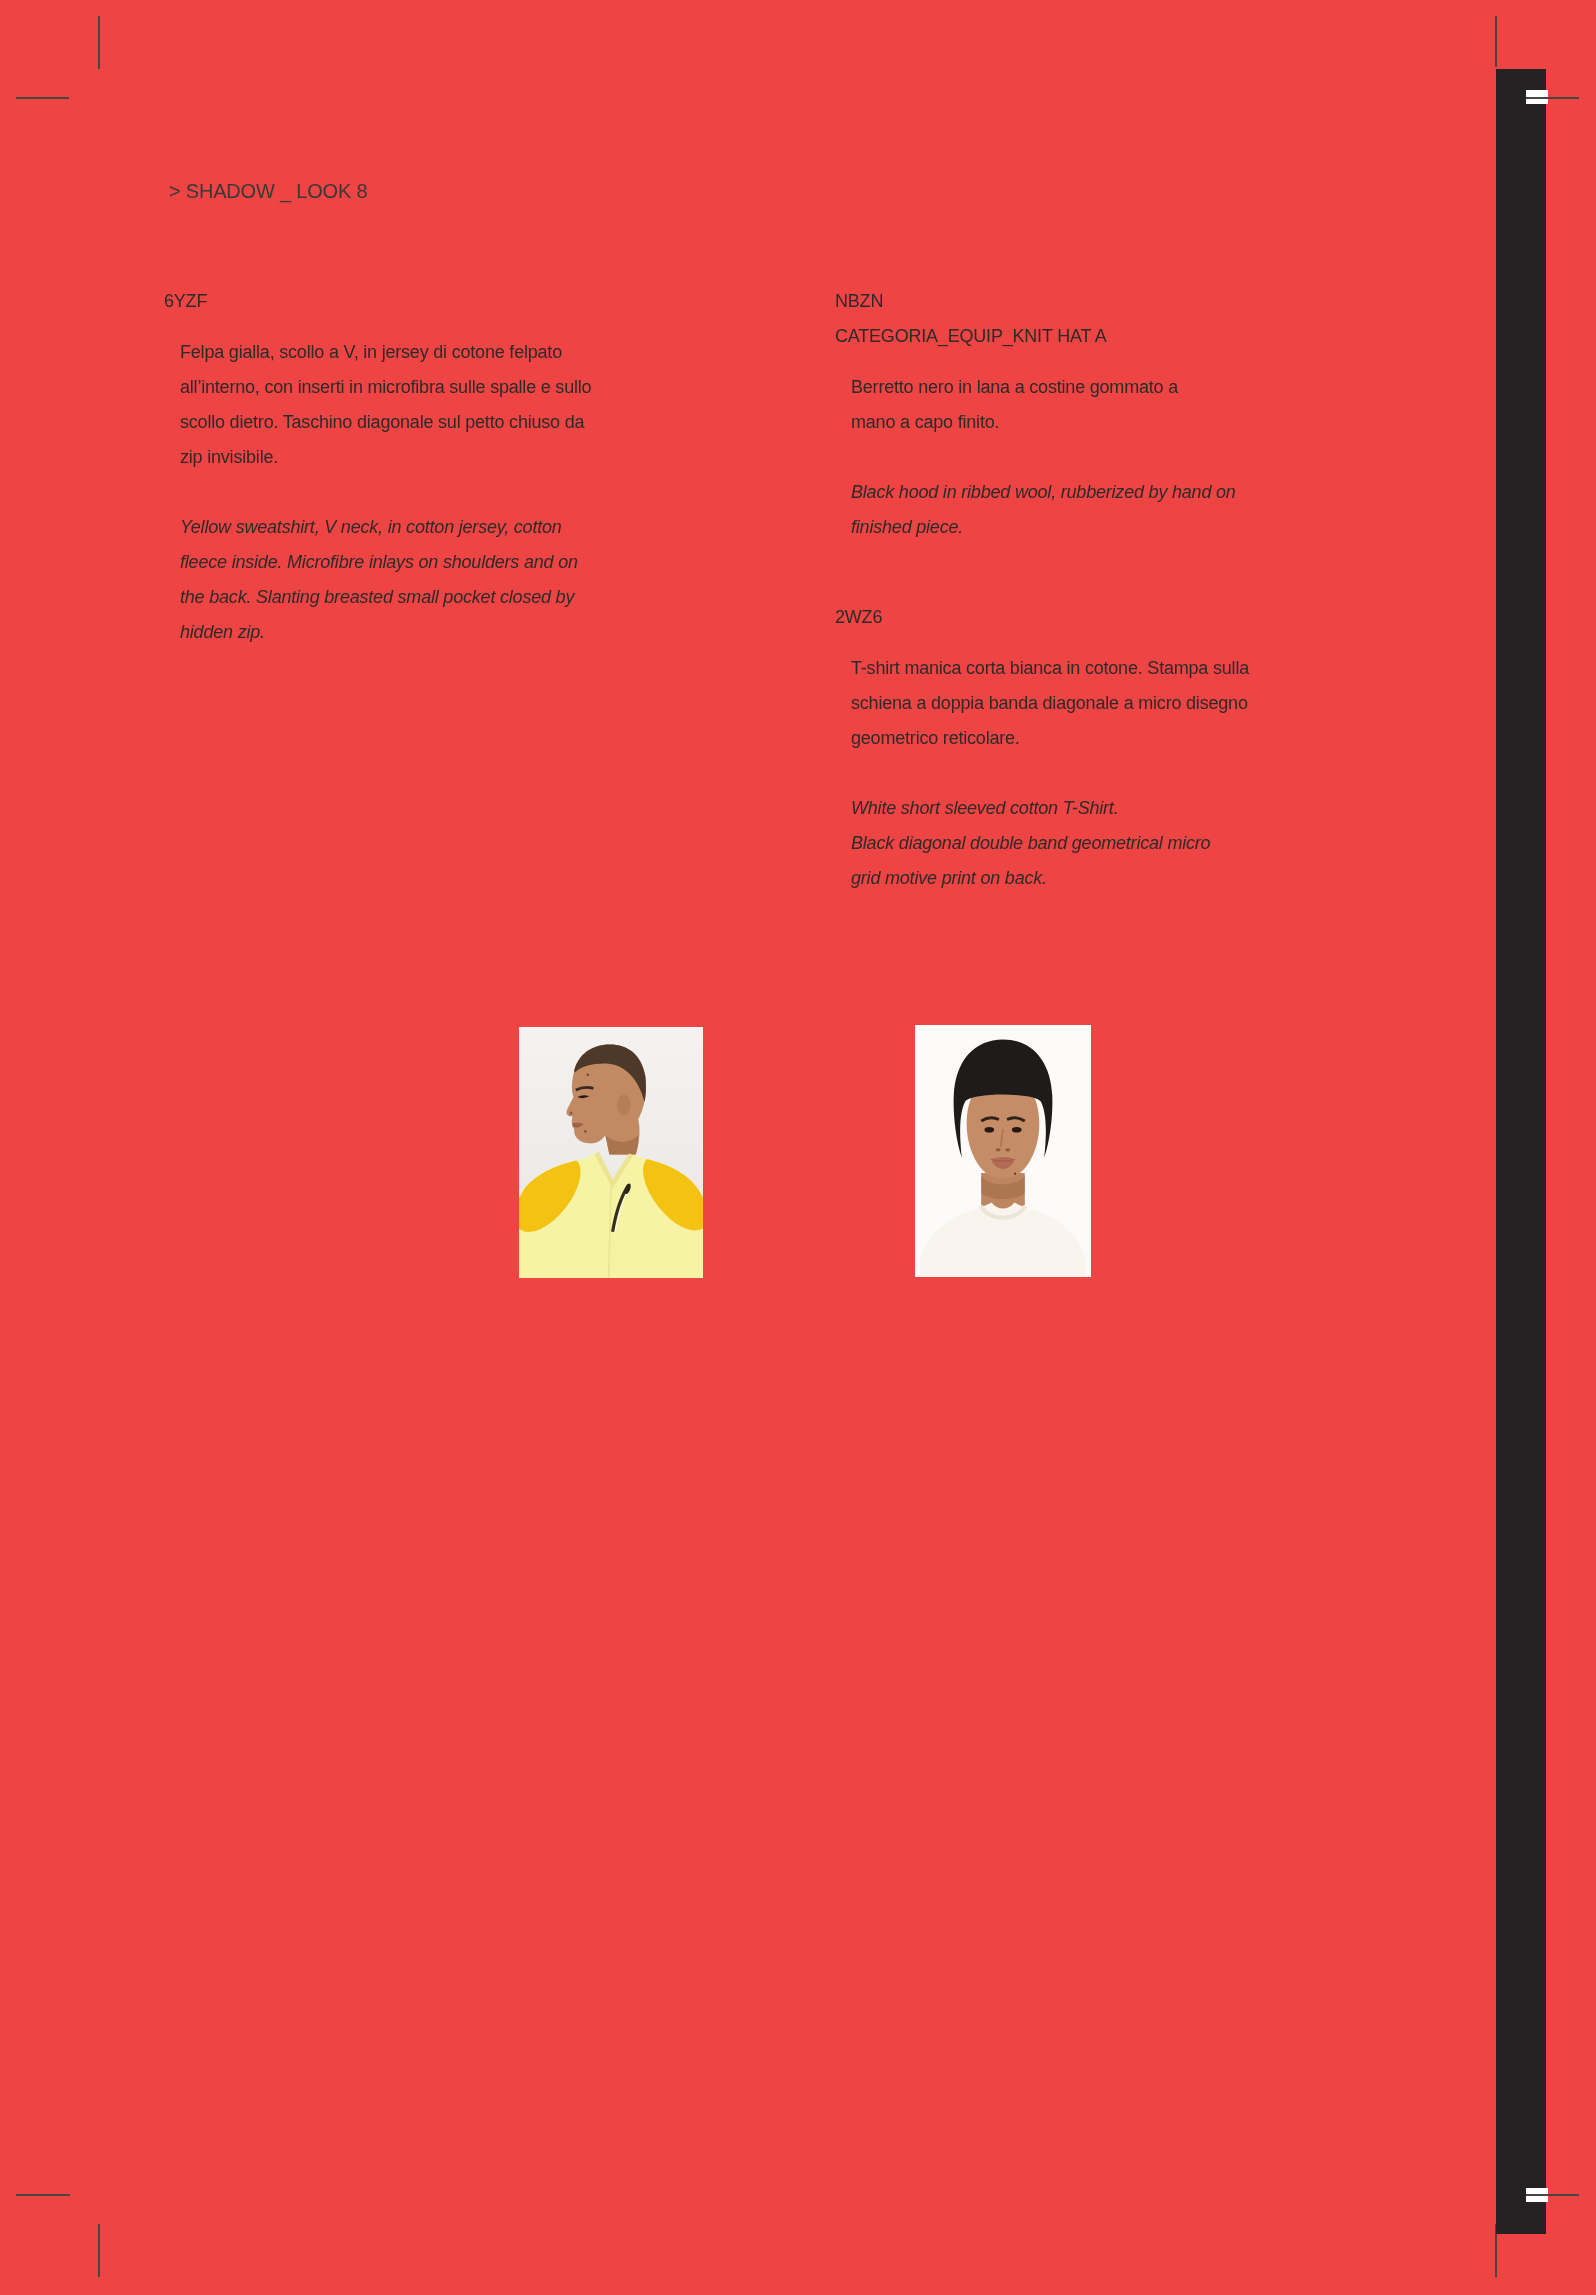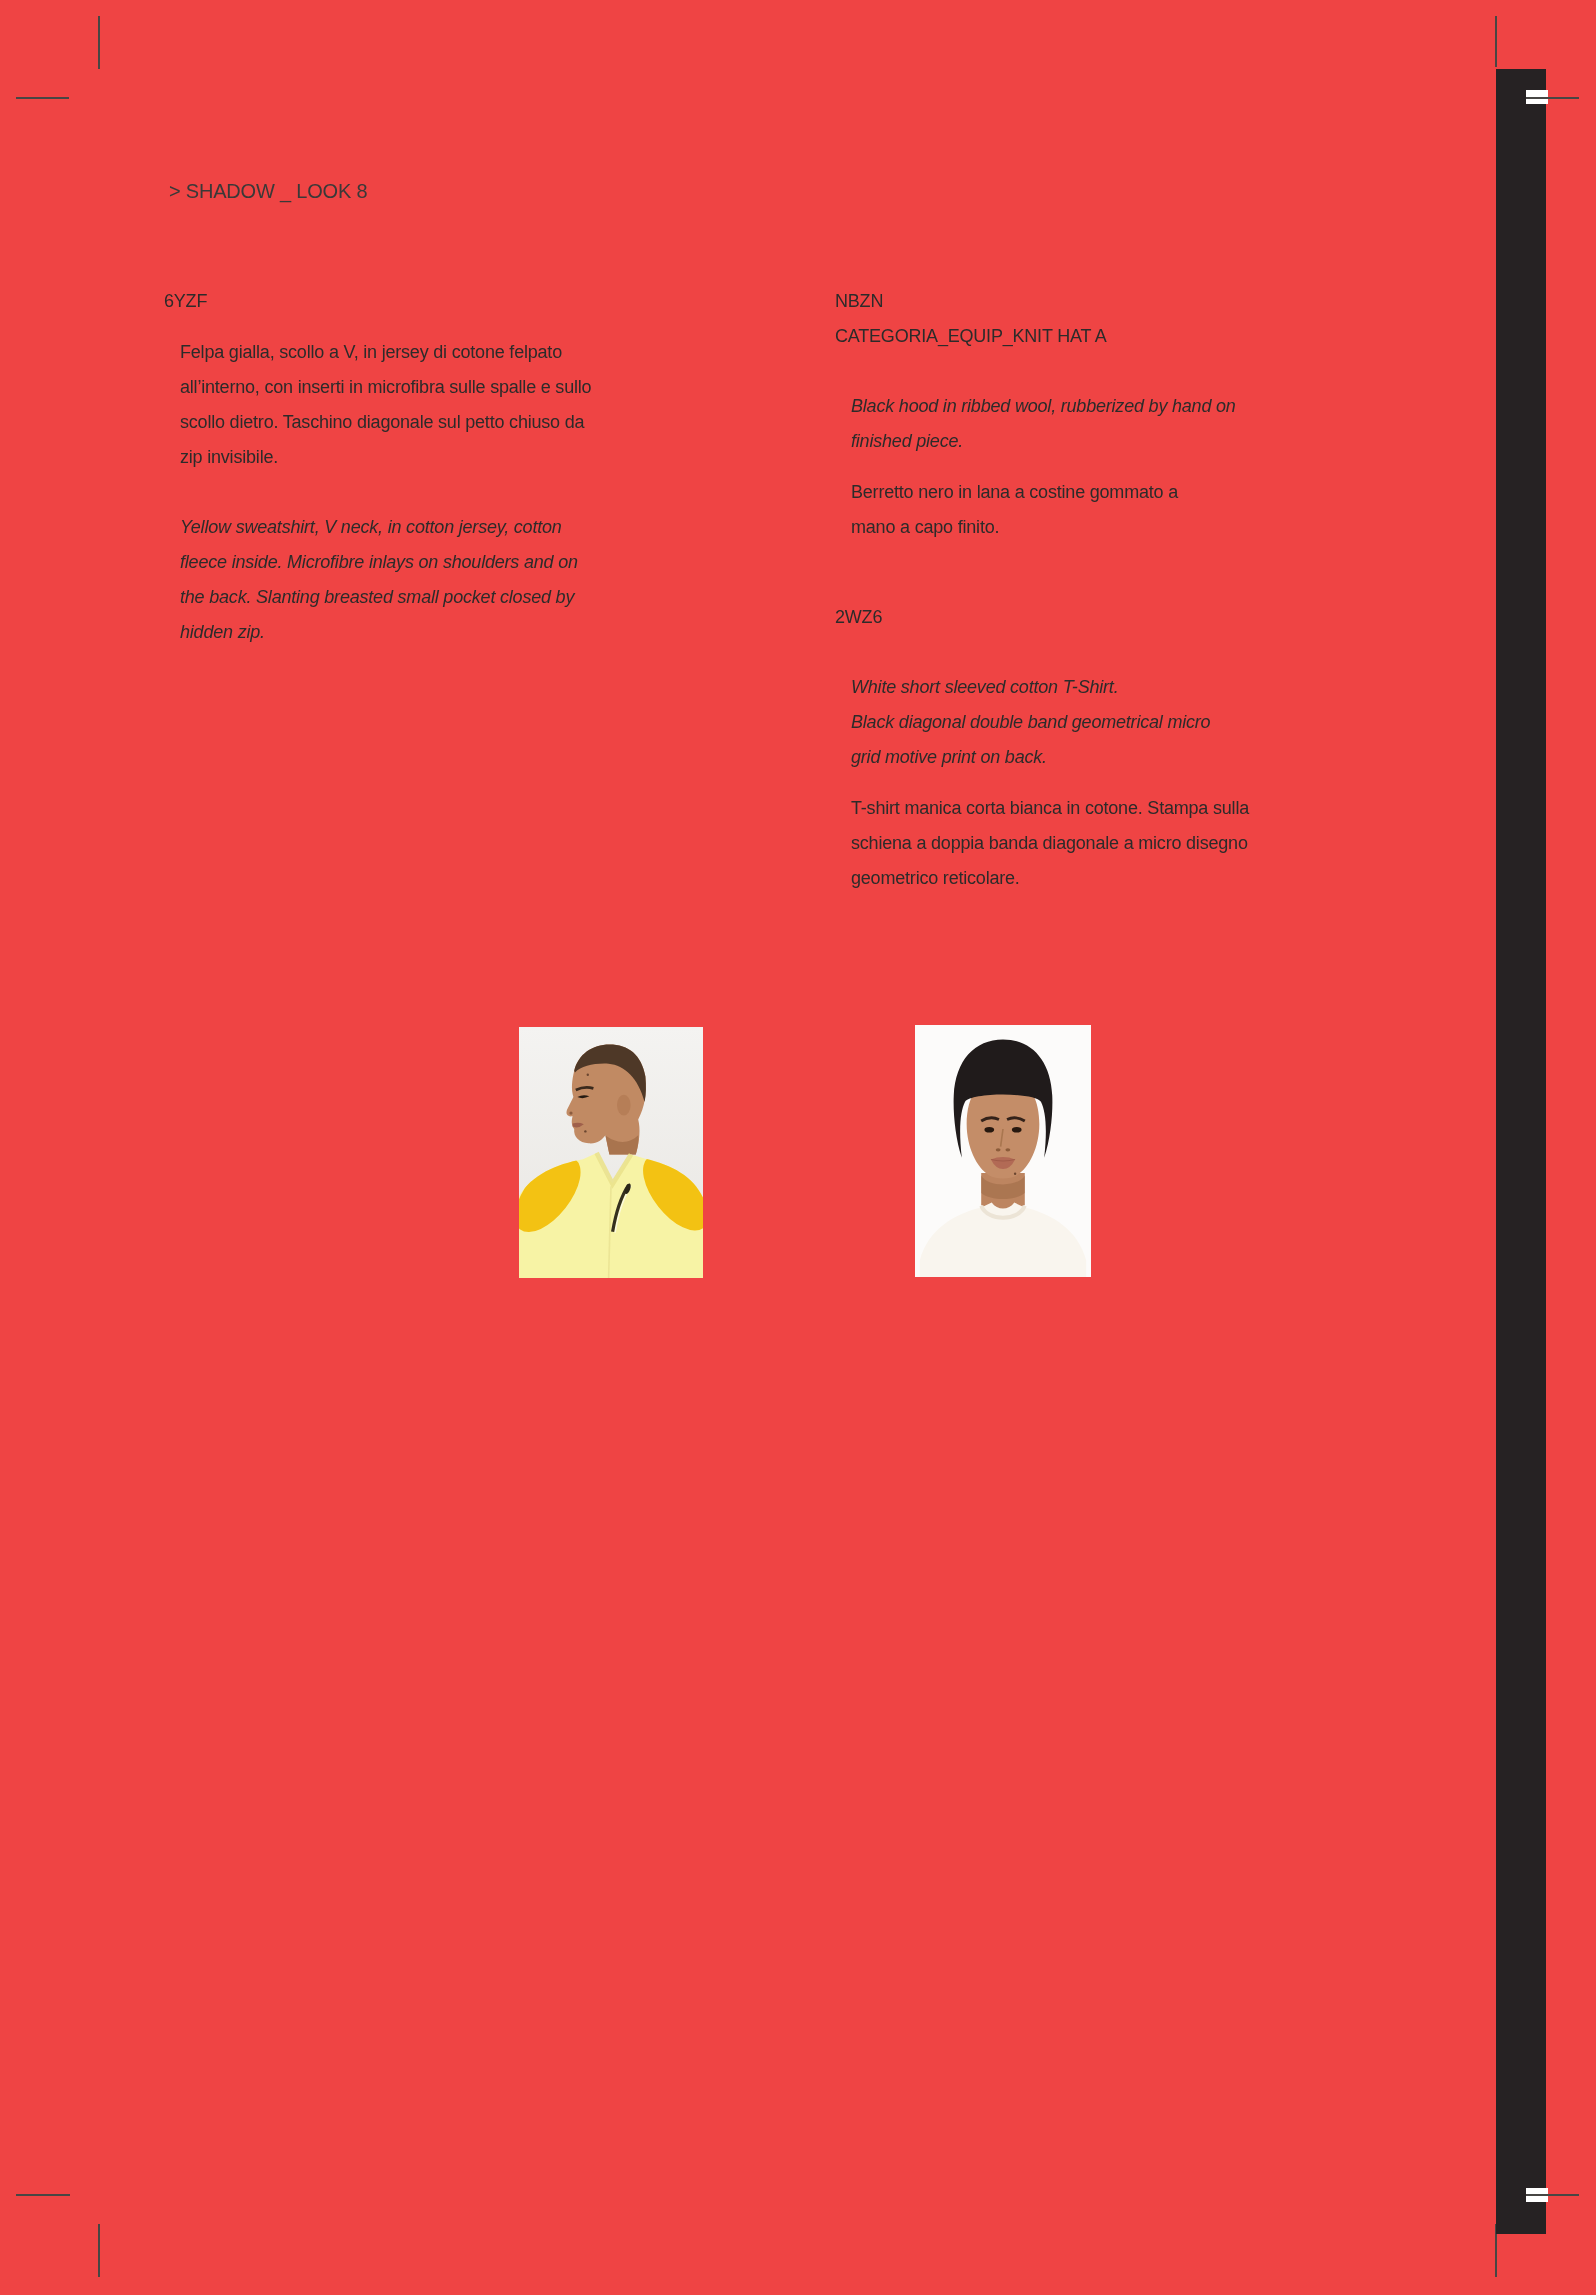--- a/index.html
+++ b/index.html
@@ -62,34 +62,34 @@
 zip invisibile.</p>
     <p class="desc en">Yellow sweatshirt, V neck, in cotton jersey, cotton
 fleece inside. Microfibre inlays on shoulders and on
 the back. Slanting breasted small pocket closed by
 hidden zip.</p>
   </section>
 
   <section class="block block-2">
     <div class="code">NBZN</div>
     <div class="category">CATEGORIA_EQUIP_KNIT HAT A</div>
+    <p class="desc it">Berretto nero in lana a costine gommato a
+mano a capo finito.</p>
     <p class="desc en">Black hood in ribbed wool, rubberized by hand on
 finished piece.</p>
-    <p class="desc it">Berretto nero in lana a costine gommato a
-mano a capo finito.</p>
   </section>
 
   <section class="block block-3">
     <div class="code">2WZ6</div>
+    <p class="desc it">T-shirt manica corta bianca in cotone. Stampa sulla
+schiena a doppia banda diagonale a micro disegno
+geometrico reticolare.</p>
     <p class="desc en">White short sleeved cotton T-Shirt.
 Black diagonal double band geometrical micro
 grid motive print on back.</p>
-    <p class="desc it">T-shirt manica corta bianca in cotone. Stampa sulla
-schiena a doppia banda diagonale a micro disegno
-geometrico reticolare.</p>
   </section>
 
   <figure class="photo photo-left" role="img" aria-label="Model in profile wearing pale yellow V-neck sweatshirt with yellow shoulder inlays and diagonal chest zip">
     <svg viewBox="0 0 230 315" preserveAspectRatio="none">
       <defs>
         <linearGradient id="bg1" x1="0" y1="0" x2="0" y2="1">
           <stop offset="0" stop-color="#f4f3f1"></stop>
           <stop offset="1" stop-color="#e8e6e2"></stop>
         </linearGradient>
         <clipPath id="sweater1">

